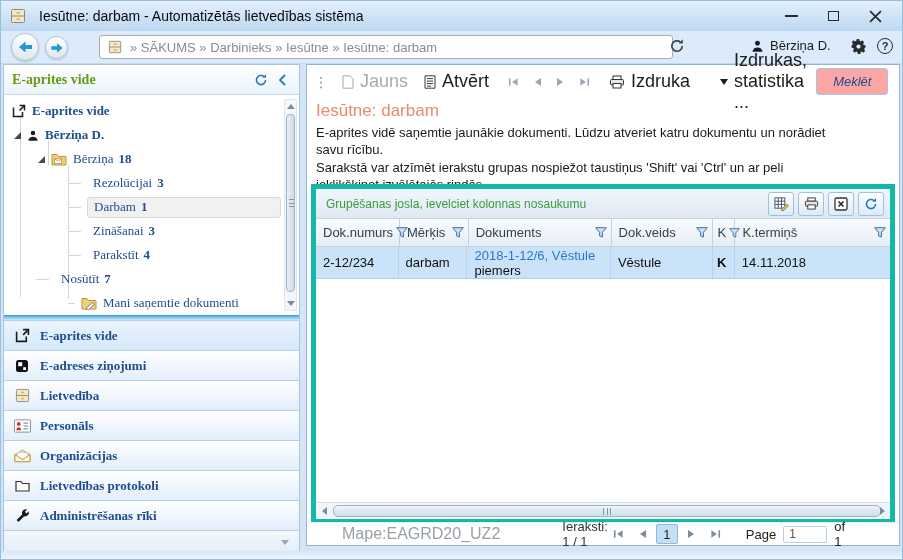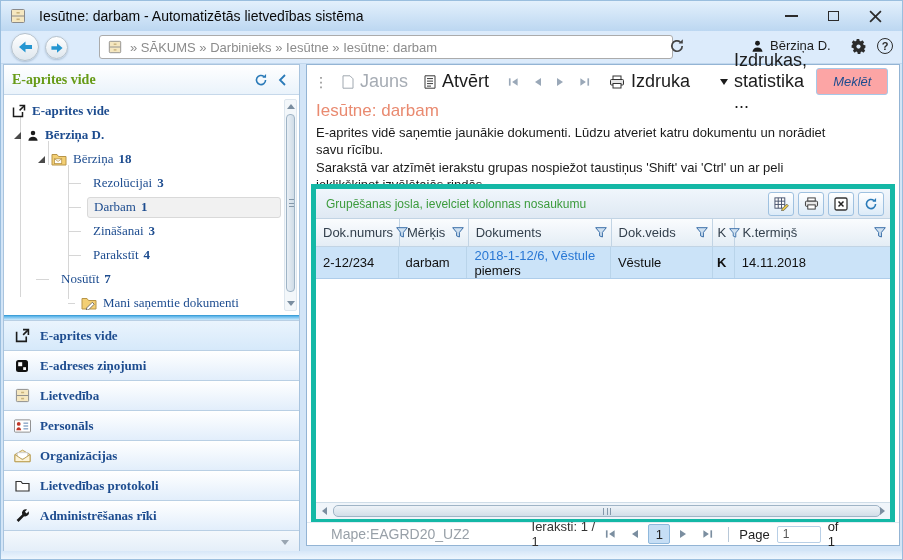--- a/index.html
+++ b/index.html
@@ -129,21 +129,21 @@
   .tri-right{ width:0;height:0;border-top:4px solid transparent;border-bottom:4px solid transparent;border-left:5px solid #7b8ea0; }
   #hthumb { position:absolute; left:17px; top:2px; width:548px; height:12px; border:1px solid #9fb4c6; border-radius:5px;
     background:linear-gradient(#eef3f8,#d2dee8); }
   #hthumb .grip { position:absolute; top:2px; left:50%; margin-left:-4px; width:8px; height:7px;
     border-left:1px solid #8498aa; border-right:1px solid #8498aa; }
   #hthumb .grip:before { content:""; position:absolute; top:0; left:3px; width:1px; height:7px; background:#8498aa; }
 
   
   #statusbar { position:absolute; left:0; bottom:0; width:100%; height:23px; background:#fff;
     border-top:1px solid #e2eaf2; display:flex; align-items:center; font-size:13px; color:#222; }
-  #sb-folder { margin-left:24px; font-size:14px; color:#98a0a8; }
+  #sb-folder { margin-left:35px; font-size:16px; color:#98a0a8; }
   #sb-records { margin-left:62px; color:#333; }
   #pager { margin-left:auto; display:flex; align-items:center; gap:3px; }
   .pbtn { width:21px; height:19px; display:flex; align-items:center; justify-content:center; border-radius:2px; }
   .pcur { width:22px; height:20px; background:#c6def5; border:1px solid #8fb8dc; border-radius:2px;
     display:flex; align-items:center; justify-content:center; font-size:13px; color:#14届1a1a; }
   #pg-divider { width:1px; height:15px; background:#b8c8d8; margin:0 10px; }
   #page-group { display:flex; align-items:center; gap:7px; margin-right:58px; }
   #page-input { width:44px; height:17px; border:1px solid #b8cfe6; border-radius:2px; font-size:12px;
     color:#555; padding-left:5px; font-family:"Liberation Sans",sans-serif; }
 

